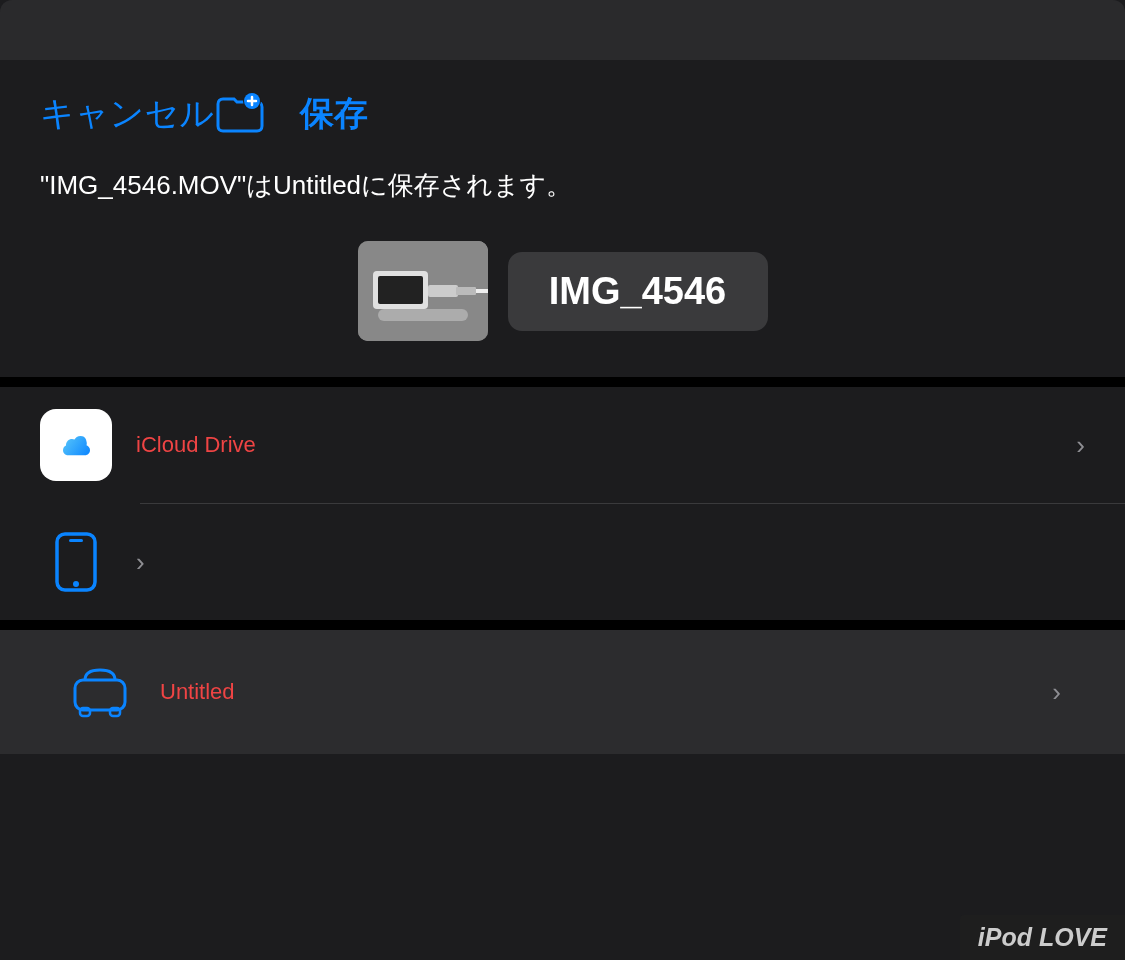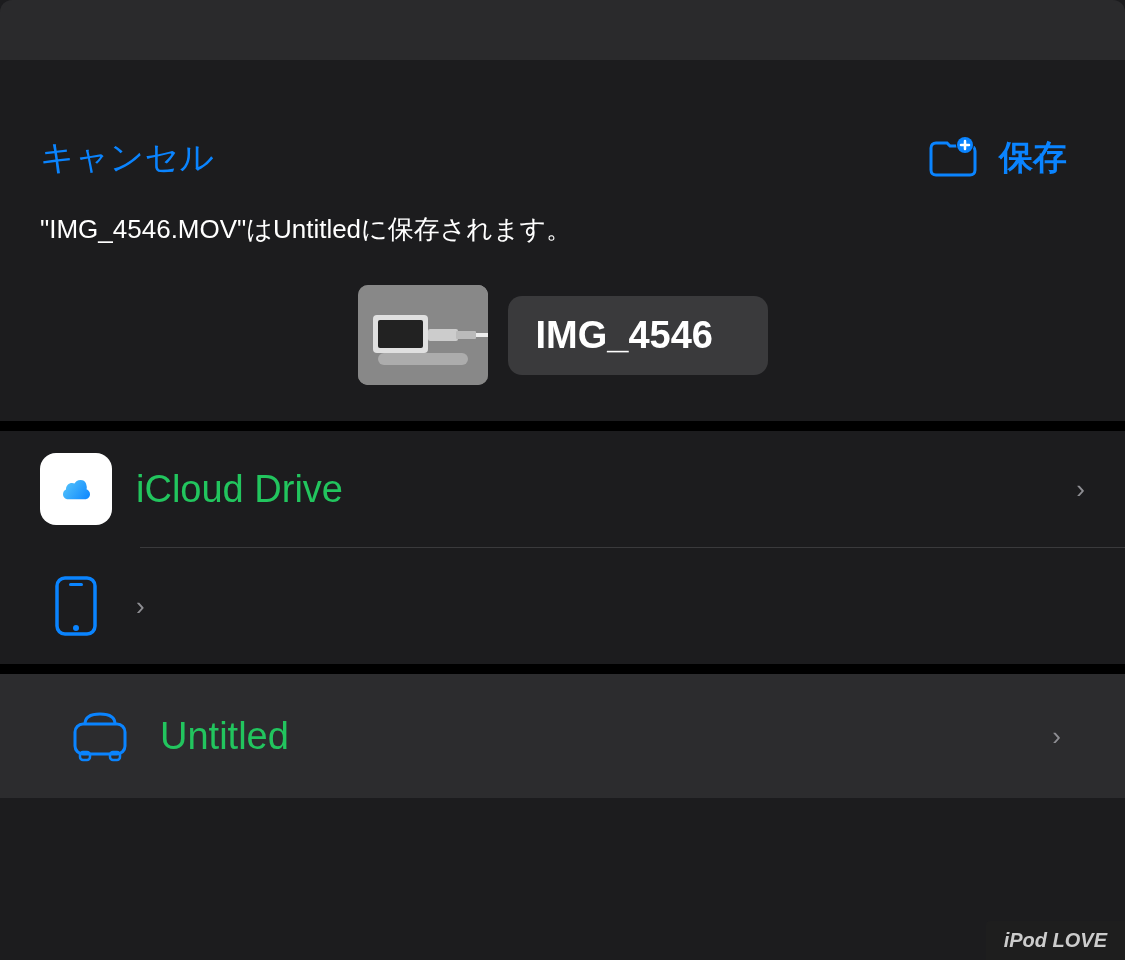--- a/index.html
+++ b/index.html
@@ -25,38 +25,36 @@
     .sheet {
       width: 100%;
       background: #1c1c1e;
       position: relative;
     }
 
     
     .header {
       display: flex;
       align-items: center;
-      justify-content: space-between;
-      padding: 28px 58px 20px 40px;
-      margin-top: 44px;
+      padding: 28px 40px 20px 40px;
     }
 
     .cancel-btn {
       font-size: 34px;
       color: #0a84ff;
       font-weight: 400;
       cursor: pointer;
       background: none;
       border: none;
     }
 
     .header-right {
       display: flex;
       align-items: center;
-      gap: 20px;
+      gap: 34px;
     }
 
     .new-folder-icon {
       position: relative;
       width: 52px;
       height: 52px;
       cursor: pointer;
     }
 
     .save-btn {
@@ -126,20 +124,21 @@
     .thumb-inner svg {
       width: 100%;
       height: 100%;
     }
 
     .filename-input-box {
       background: #3a3a3c;
       border-radius: 14px;
       padding: 18px 28px;
       min-width: 260px;
+      text-align: center;
     }
 
     .filename-text {
       font-size: 38px;
       font-weight: 700;
       color: #ffffff;
     }
 
     
     .divider-thick {
@@ -169,22 +168,22 @@
       height: 72px;
       border-radius: 16px;
       flex-shrink: 0;
       display: flex;
       align-items: center;
       justify-content: center;
       margin-right: 24px;
     }
 
     .list-label {
-      font-size: 38px;
-      color: #22c55e;
+      font-size: 22px;
+      color: #ef4444;
       font-weight: 400;
       flex: 1;
     }
 
     .chevron {
       color: #8e8e93;
       font-size: 26px;
       font-weight: 300;
     }
 
@@ -213,21 +212,21 @@
     .watermark {
       position: absolute;
       bottom: 0;
       right: 0;
       background: rgba(30,30,30,0.85);
       padding: 8px 18px;
       border-radius: 4px 0 0 0;
     }
 
     .watermark-text {
-      font-size: 20px;
+      font-size: 25px;
       color: #cccccc;
       font-style: italic;
       font-weight: 500;
     }
 
     .watermark-text span {
       font-weight: 700;
     }
   </style>
 </head>

